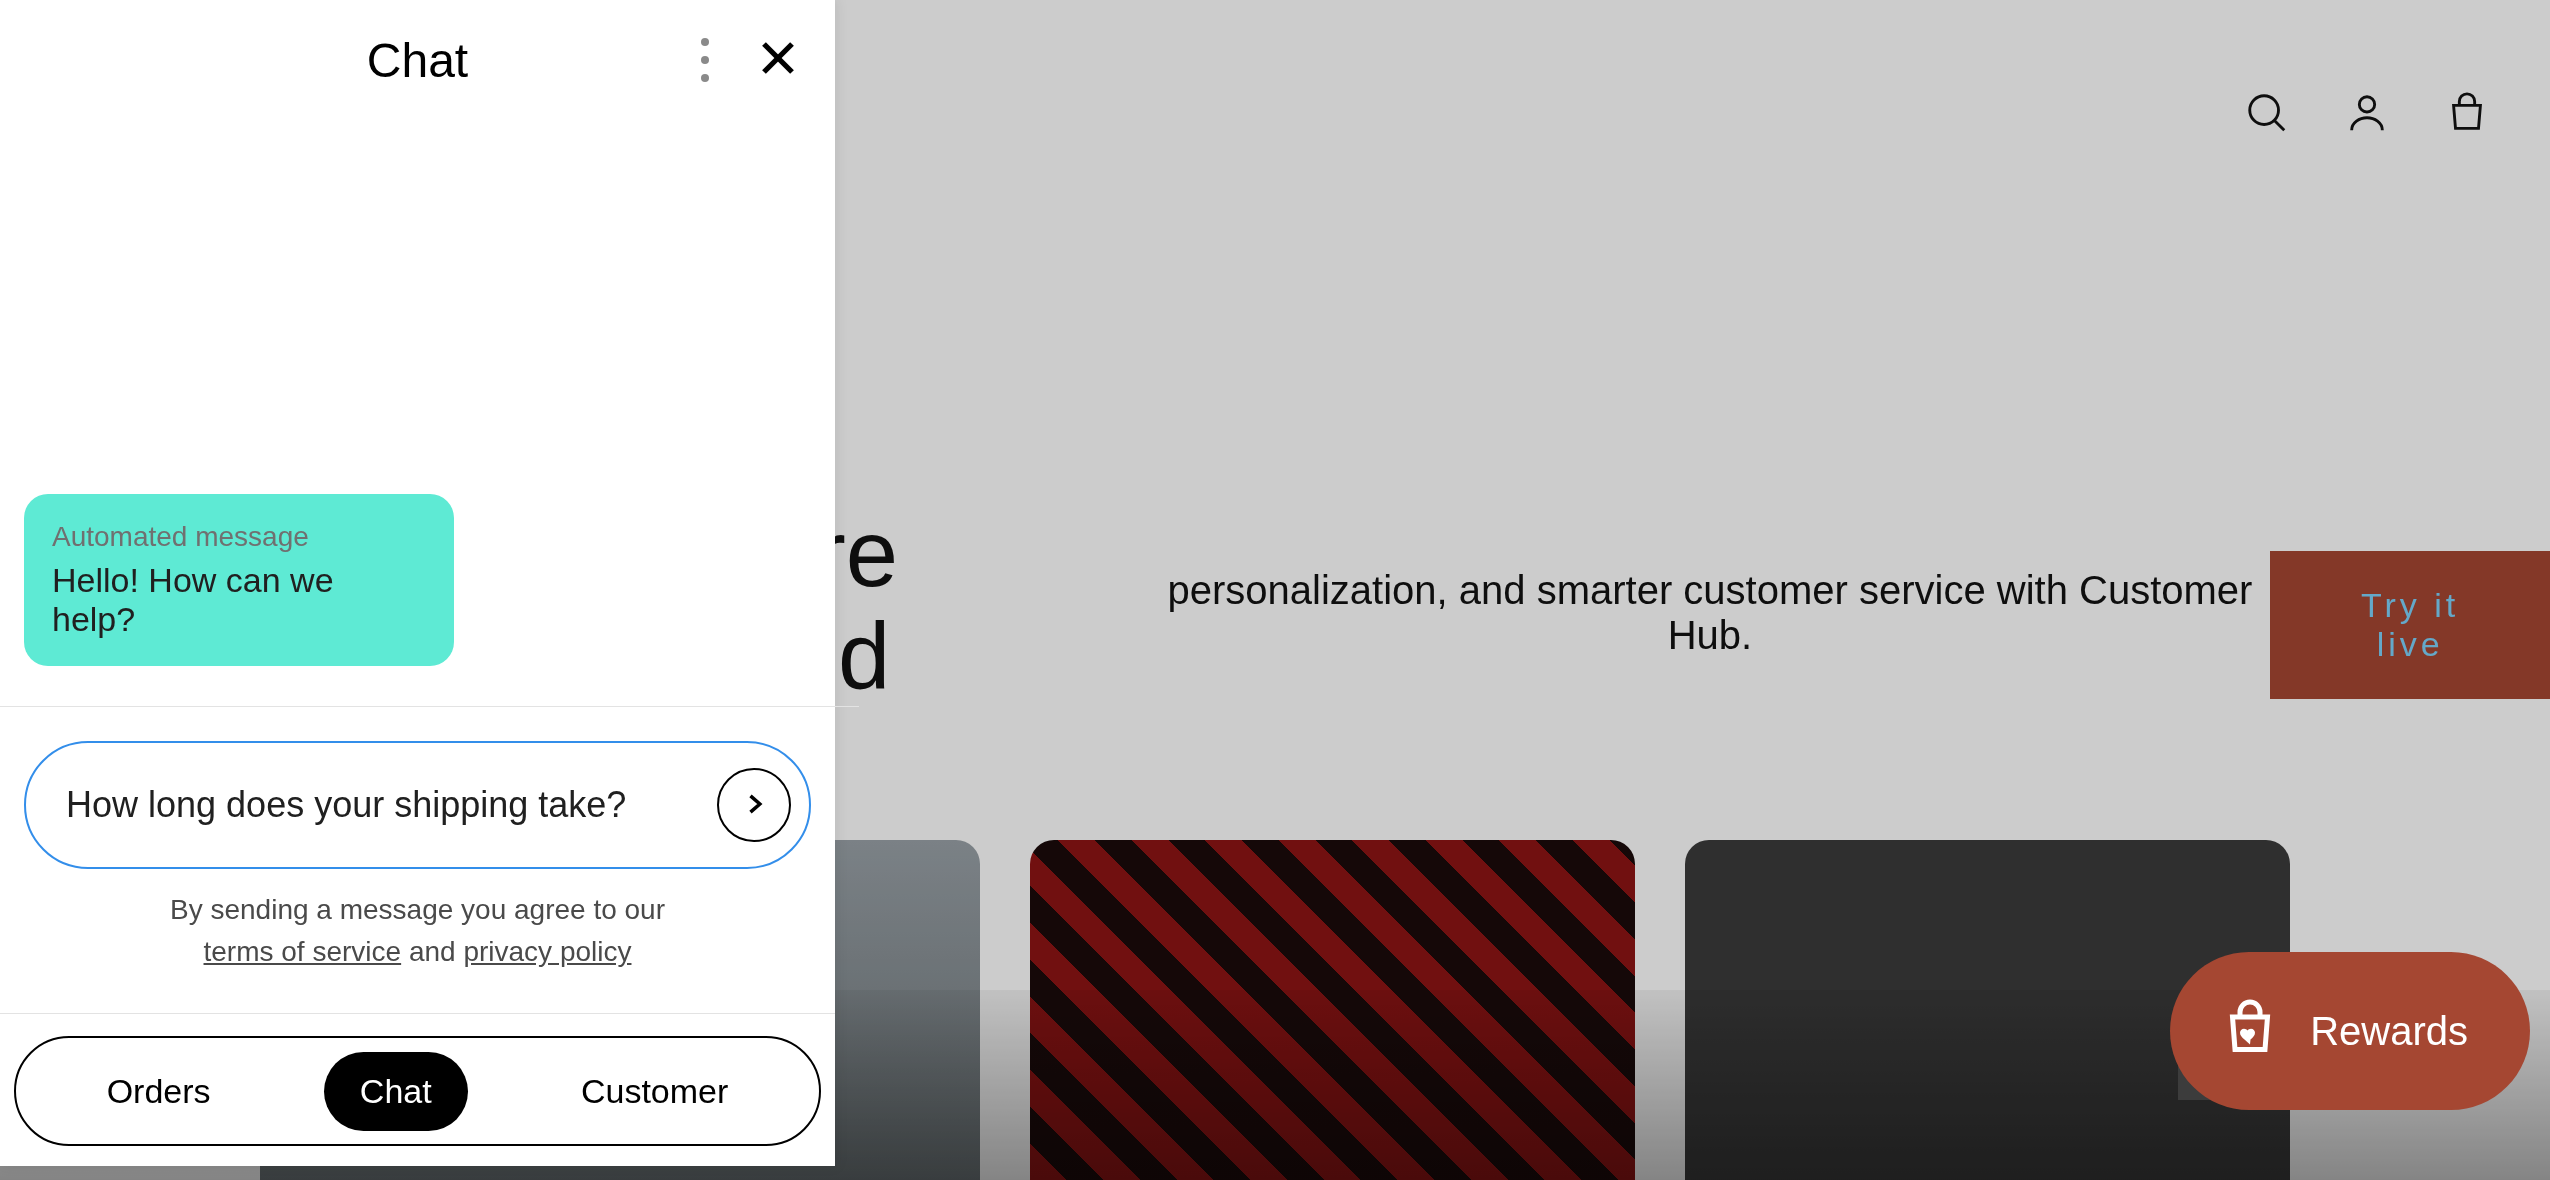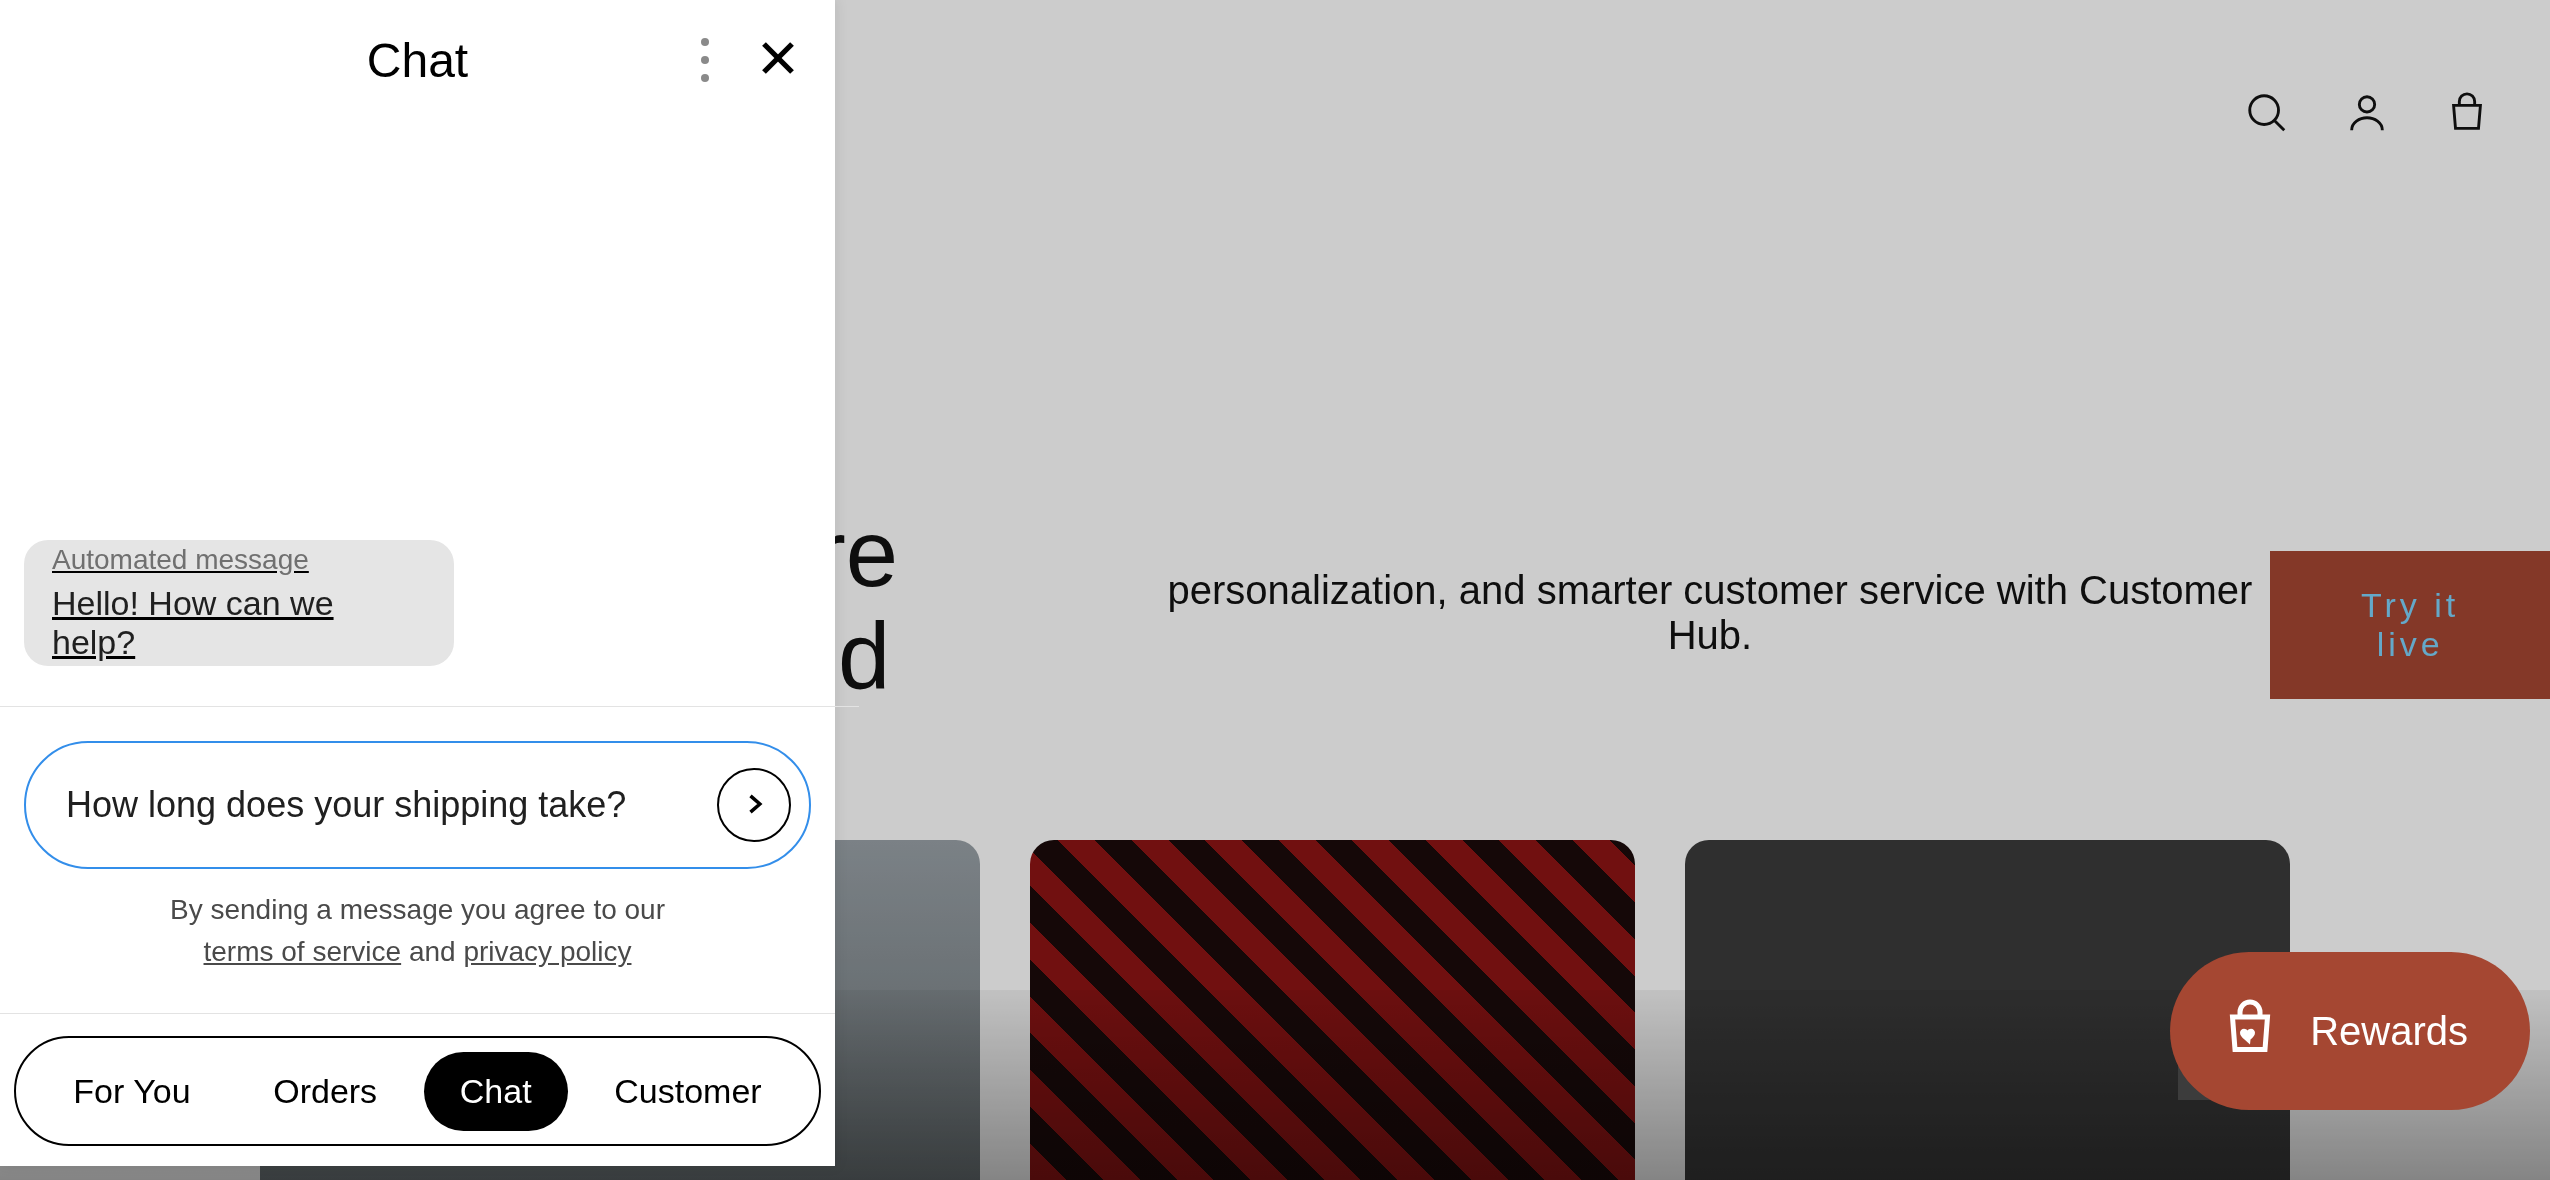--- a/index.html
+++ b/index.html
@@ -113,26 +113,25 @@
   .close-x svg { width: 42px; height: 42px; stroke: #000; stroke-width: 3; }
 
   .chat-body {
     flex: 1;
     display: flex;
     flex-direction: column;
     justify-content: flex-end;
     padding: 0 24px;
   }
   .msg-bubble {
-    background: #e5e5e5;
+    background: #5eead4;
     border-radius: 24px;
-    padding: 4px 28px;
+    padding: 27px 28px;
     max-width: 430px;
     margin-bottom: 40px;
-    text-decoration: underline;
   }
   .msg-label { color: #707070; font-size: 28px; margin-bottom: 8px; }
   .msg-text  { color: #202020; font-size: 34px; }
 
   .divider { height: 1px; background: #e3e3e3; margin: 0 -24px; }
 
   .input-area { padding: 34px 24px 10px; }
   .input-pill {
     border: 2px solid #338eea;
     border-radius: 64px;
@@ -315,18 +314,17 @@
     </div>
     <div class="legal">
       <span>By sending a message you agree to our</span><br>
       <a href="#">terms of service</a><span> and </span><a href="#">privacy policy</a>
     </div>
   </div>
 
   <div class="divider2"></div>
 
   <div class="tabbar">
-    <div class="tab">For You</div>
     <div class="tab">Orders</div>
     <div class="tab active">Chat</div>
     <div class="tab">Customer</div>
   </div>
 </div>
 
 </body></html>

